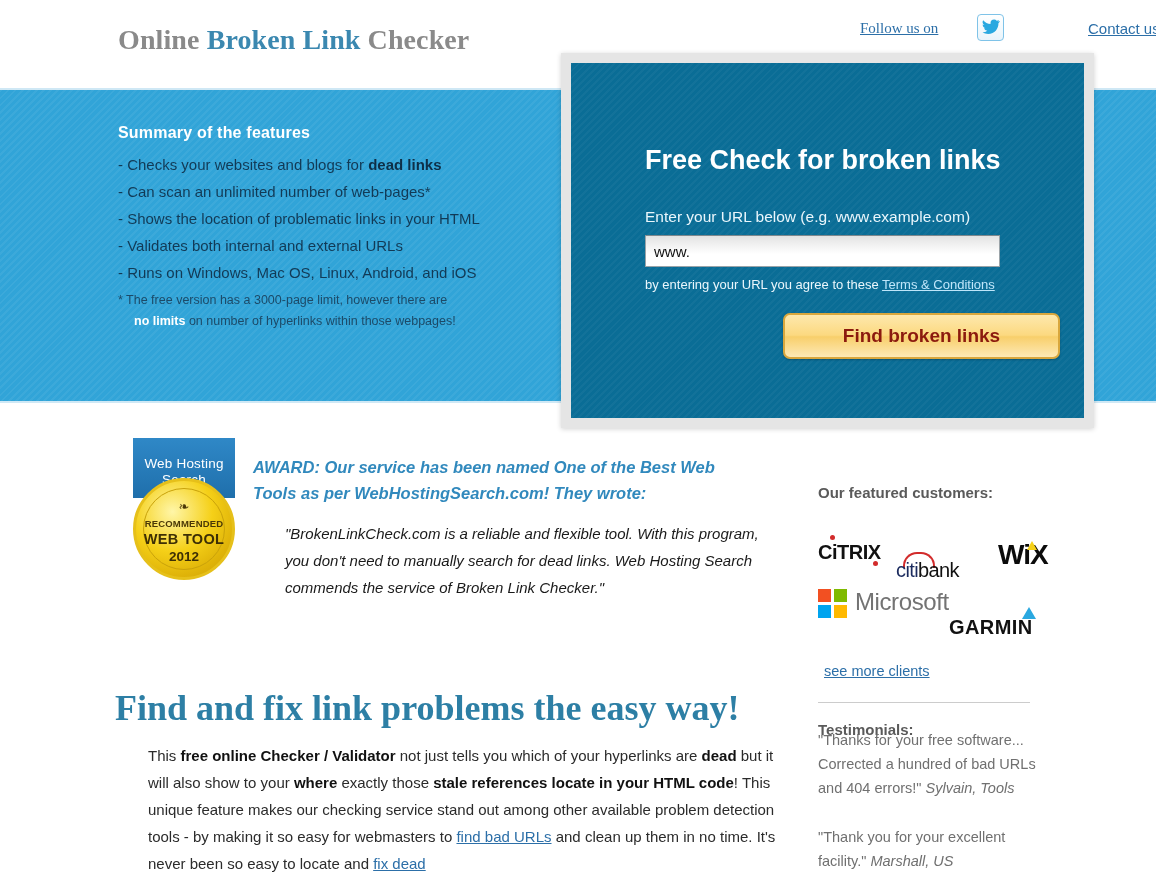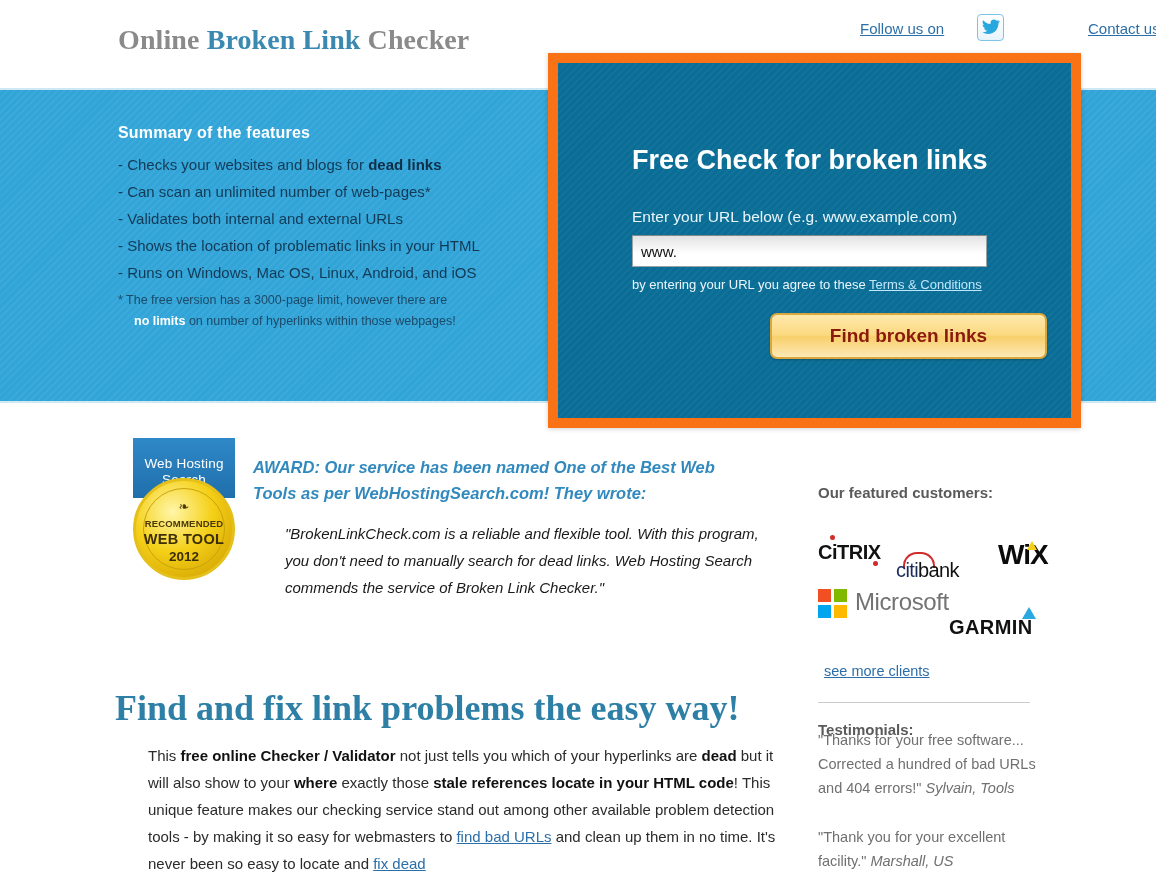--- a/index.html
+++ b/index.html
@@ -42,20 +42,21 @@
     width: 420px;
     height: 34px;
   }
   .follow-link {
     position: absolute;
     left: 124px; top: 6px;
     font-size: 15px;
     color: #2c6fa8;
     text-decoration: underline;
     white-space: nowrap;
+    font-family: Liberation Serif, serif;
   }
   .twitter-icon {
     position: absolute;
     left: 241px; top: 0px;
     width: 27px; height: 27px;
     border: 1px solid #7fc3e8;
     border-radius: 4px;
     background: linear-gradient(#ffffff, #e8f4fb);
     box-sizing: border-box;
   }
@@ -116,23 +117,23 @@
     line-height: 21px;
     margin-top: 4px;
     white-space: nowrap;
   }
   .features .note .nolimits { color: #ffffff; font-weight: bold; }
   .features .note .ind { display: inline-block; width: 16px; }
 
   
   .form-shell {
     position: absolute;
-    left: 548px; top: 53px;
+    left: 561px; top: 53px;
     width: 533px; height: 375px;
-    background: #f97316;
+    background: #e5e5e5;
     box-shadow: 0 1px 5px rgba(0,0,0,0.18);
     box-sizing: border-box;
     padding: 10px;
   }
   .form-panel {
     width: 100%; height: 100%;
     background-color: #0a6d96;
     background-image:
       repeating-linear-gradient(135deg,
         rgba(255,255,255,0.035) 0px,
@@ -418,22 +419,22 @@
     <a class="contact-link" href="#">Contact us</a>
   </div>
 </div>
 
 <div class="banner">
   <div class="features">
     <h2>Summary of the features</h2>
     <ul>
       <li><span>- Checks your websites and blogs for </span><b>dead links</b></li>
       <li>- Can scan an unlimited number of web-pages*</li>
+      <li>- Shows the location of problematic links in your HTML</li>
       <li>- Validates both internal and external URLs</li>
-      <li>- Shows the location of problematic links in your HTML</li>
       <li>- Runs on Windows, Mac OS, Linux, Android, and iOS</li>
     </ul>
     <div class="note">
       <span>*  The free version has a 3000-page limit, however there are</span><br>
       <span class="ind"></span><span class="nolimits">no limits</span><span> on number of hyperlinks within those webpages!</span>
     </div>
   </div>
 </div>
 
 <div class="form-shell">

